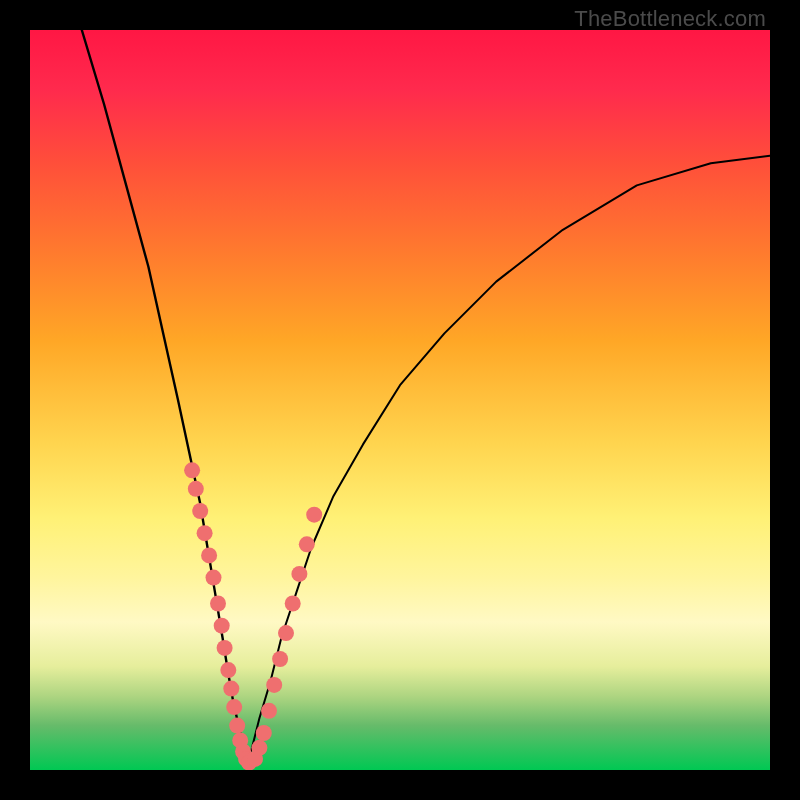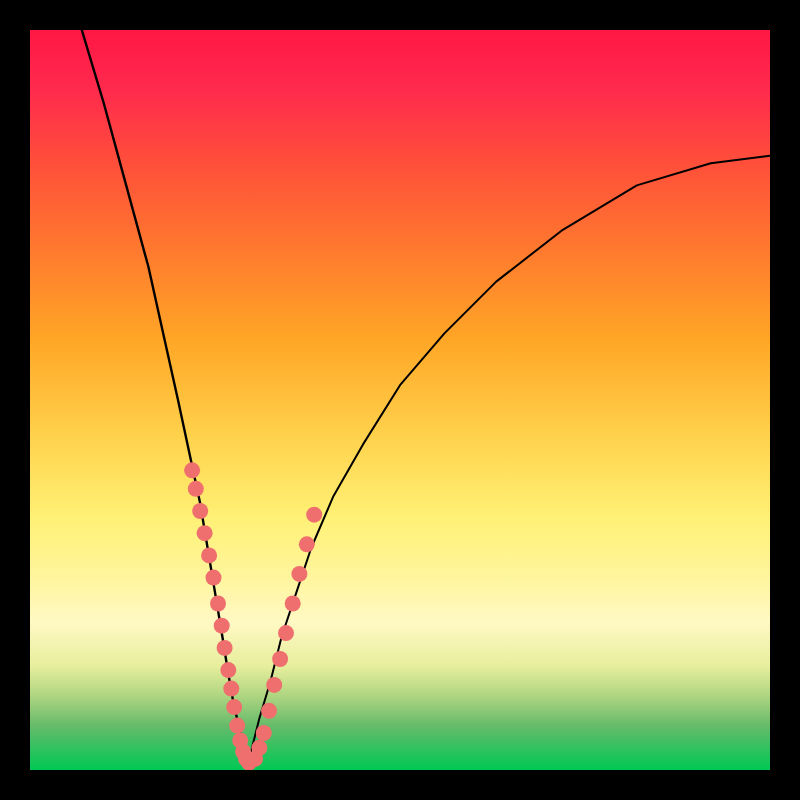--- a/index.html
+++ b/index.html
@@ -91,13 +91,14 @@
           <circle class="dot" cx="244.2" cy="654.9" r="8"></circle>
           <circle class="dot" cx="250.1" cy="629.0" r="8"></circle>
           <circle class="dot" cx="256.0" cy="603.1" r="8"></circle>
           <circle class="dot" cx="262.7" cy="573.5" r="8"></circle>
           <circle class="dot" cx="269.4" cy="543.9" r="8"></circle>
           <circle class="dot" cx="276.8" cy="514.3" r="8"></circle>
           <circle class="dot" cx="284.2" cy="484.7" r="8"></circle>
         </g>
     </svg>
   </div>
+  <div class="watermark">TheBottleneck.com</div>
 </div>
 
 </body></html>

